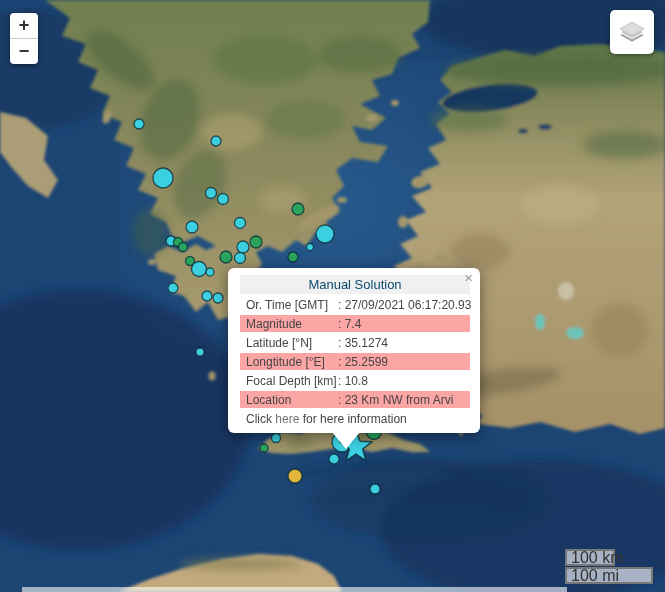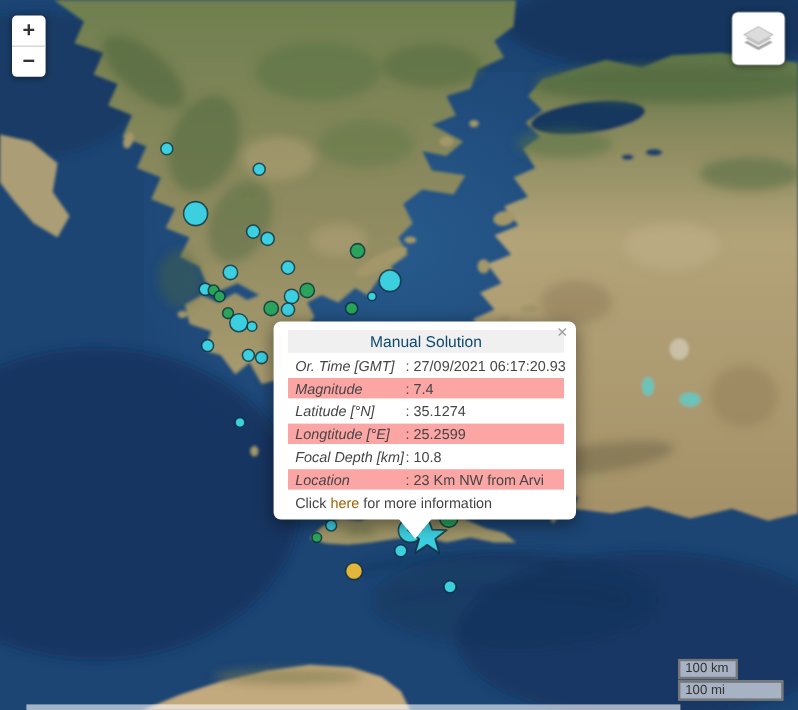--- a/index.html
+++ b/index.html
@@ -22,29 +22,29 @@
   .popup{position:absolute;left:228px;top:268px;width:252px;background:#fff;
     border-radius:6px;box-shadow:0 3px 14px rgba(0,0,0,.45);
     padding:7px 10px 7px 12px;box-sizing:border-box;font-size:12px;color:#454545;z-index:40;}
   .popup-tail{position:absolute;left:104px;top:100%;margin-top:-1px;width:0;height:0;
     border-left:14px solid transparent;border-right:14px solid transparent;
     border-top:17px solid #fff;}
   .p-title{background:#f0f0f0;text-align:center;color:#0c4a6e;font-size:13px;
     padding:2px 0;margin-bottom:2px;}
   .p-row{display:flex;padding:1.5px 6px;margin-bottom:2px;line-height:14px;}
   .p-row.odd{background:#fca5a5;}
-  .p-label{flex:0 0 92px;font-style:italic;}
+  .p-label{flex:0 0 92px;}
   .p-value{flex:1;white-space:nowrap;}
   .p-footer{padding:2px 6px 0;line-height:14px;}
-  .p-link{color:#a16207;cursor:pointer;}
+  .p-link{color:#737373;cursor:pointer;}
   .p-close{position:absolute;top:2px;right:7px;font-size:15px;color:#9e9e9e;
     cursor:pointer;line-height:15px;}
 
   
-  .scale-ctrl{position:absolute;right:12px;bottom:8px;font-size:11px;color:#333;z-index:30;padding-left:47px;}
+  .scale-ctrl{position:absolute;right:12px;bottom:8px;font-size:16px;color:#333;z-index:30;padding-left:47px;}
   .scale-line{background:rgba(255,255,255,.62);border:2px solid #777;
     padding:0 4px;line-height:13px;white-space:nowrap;box-sizing:border-box;}
   .scale-km{width:50px;}
   .scale-mi{width:88px;margin-top:1px;}
 
   .attr-sliver{position:absolute;left:22px;bottom:0;width:545px;height:5px;
     background:rgba(255,255,255,.6);z-index:20;}
 </style>
 </head>
 <body>
@@ -253,21 +253,21 @@
     </div>
     <div class="p-row">
       <span class="p-label">Focal Depth [km]</span>
       <span class="p-value">: 10.8</span>
     </div>
     <div class="p-row odd">
       <span class="p-label">Location</span>
       <span class="p-value">: 23 Km NW from Arvi</span>
     </div>
 
-    <div class="p-footer"><span>Click </span><span class="p-link">here</span><span> for more information</span></div>
+    <div class="p-footer"><span>Click </span><span class="p-link">here</span><span> for here information</span></div>
 
     <div class="popup-tail"></div>
   </div>
 
   <div class="scale-ctrl">
     <div class="scale-line scale-km">100 km</div>
     <div class="scale-line scale-mi">100 mi</div>
   </div>
 
   <div class="attr-sliver"></div>

